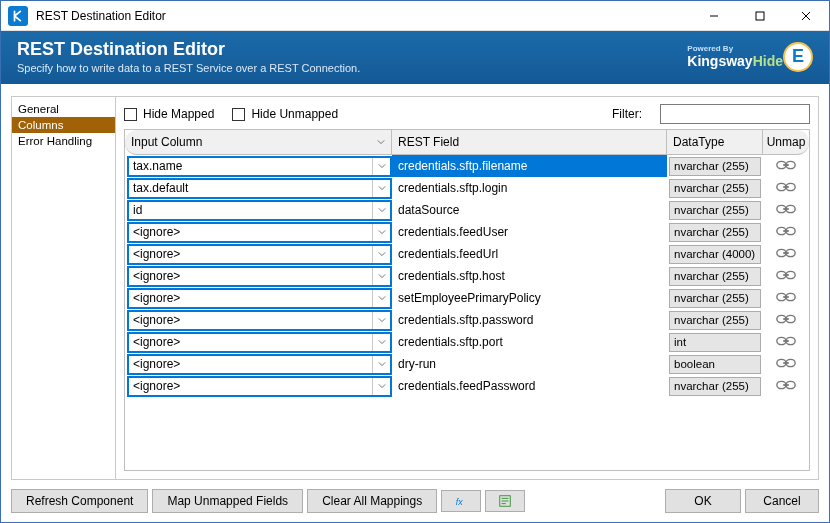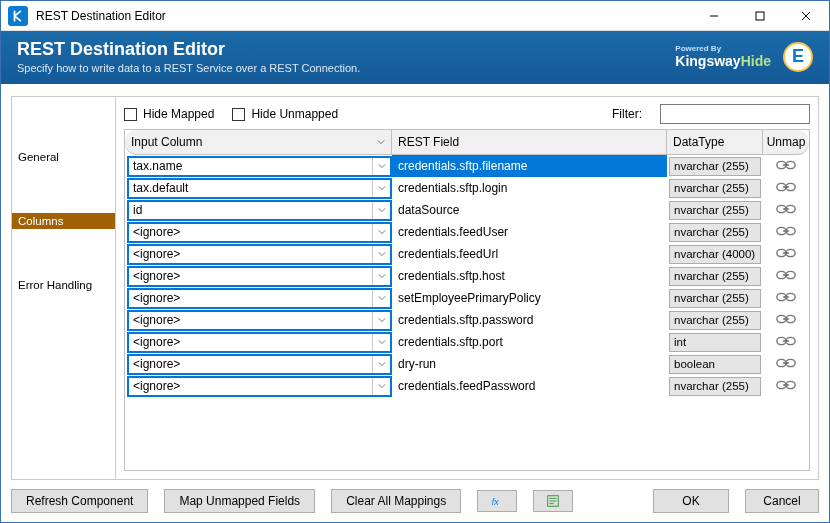--- a/index.html
+++ b/index.html
@@ -13,34 +13,34 @@
   .titlebar .title { margin-left: 8px; flex: 1; font-size: 12px; color: #000; }
   .winbtns { display: flex; height: 100%; }
   .winbtn { width: 46px; height: 100%; display:flex; align-items:center; justify-content:center; }
   .winbtn svg { stroke:#000; stroke-width:1; fill:none; }
 
   
   .blueheader { background: linear-gradient(#1c6aa9, #135a96); color: #fff; padding: 8px 16px 10px 16px; display:flex; align-items:center; }
   .blueheader .hleft { flex:1; }
   .blueheader h1 { margin:0; font-size:18px; font-weight:600; }
   .blueheader p  { margin:2px 0 0 0; font-size:11px; color:#dce9f6; }
-  .brand { display:flex; align-items:center; gap:12px; }
+  .brand { display:flex; align-items:center; }
   .brand-ks { font-size:14px; font-weight:600; }
   .brand-ks .pb { display:block; font-size:8px; color:#bfe0ff; line-height:8px; }
   .brand-ks .ks1 { color:#fff; }
   .brand-ks .ks2 { color:#b7e08a; }
   .brand-e { width:30px; height:30px; border-radius:50%; border:2px solid #f7c24c; display:flex; align-items:center; justify-content:center; background:#fff; }
   .brand-e span { color:#0b7ad1; font-size:18px; font-weight:700; }
 
   
   .mainwrap { position:absolute; top:95px; left:10px; right:10px; bottom:42px; border:1px solid #c9c9c9; background:#fff; display:flex; }
 
   
   .leftnav { width:104px; border-right:1px solid #c9c9c9; padding-top:4px; font-size:11.5px; }
-  .navitem { padding:2px 6px; white-space:nowrap;margin-top:48px; }
+  .navitem { padding:2px 6px; white-space:nowrap; }
   .navitem.sel { background:#a16207; color:#fff; }
 
   
   .rightpane { flex:1; display:flex; flex-direction:column; padding:6px 8px 8px 8px; }
 
   .optrow { display:flex; align-items:center; gap:18px; height:22px; margin-bottom:4px; }
   .cb { width:13px; height:13px; border:1px solid #333; display:inline-block; vertical-align:middle; }
   .cblbl { display:inline-flex; align-items:center; gap:6px; font-size:12px; }
   .optrow .spacer { flex:1; }
   .filtlbl { font-size:12px; }
@@ -69,21 +69,21 @@
   .gcell.c-dt { padding:0 2px; }
   .dtbox { background:#e5e5e5; border:1px solid #acacac; height:19px; width:100%; padding:0 4px; display:flex; align-items:center; font-size:11.5px; }
   .gcell.c-um { justify-content:center; }
   .umicon svg { width:22px; height:14px; }
 
   .grow.selected .gcell.c-rest { background:#0178d7; color:#fff; }
 
   .gridfill { flex:1; }
 
   
-  .bottombar { position:absolute; left:10px; right:10px; bottom:8px; height:26px; display:flex; align-items:center; gap:16px; }
+  .bottombar { position:absolute; left:10px; right:10px; bottom:8px; height:26px; display:flex; align-items:center; gap:4px; }
   .btn { height:24px; border:1px solid #adadad; background:#e1e1e1; padding:0 14px; font-size:12px; display:flex; align-items:center; }
   .iconbtn { width:40px; height:22px; border:1px solid #adadad; background:#e1e1e1; display:flex; align-items:center; justify-content:center; }
   .iconbtn svg { width:14px; height:14px; }
   .bottombar .flex { flex:1; }
   .btn.ok { width:76px; justify-content:center; }
   .btn.cancel { width:74px; justify-content:center; }
 
   .dd-arrow { width:8px; height:8px; }
 </style>
 </head>

